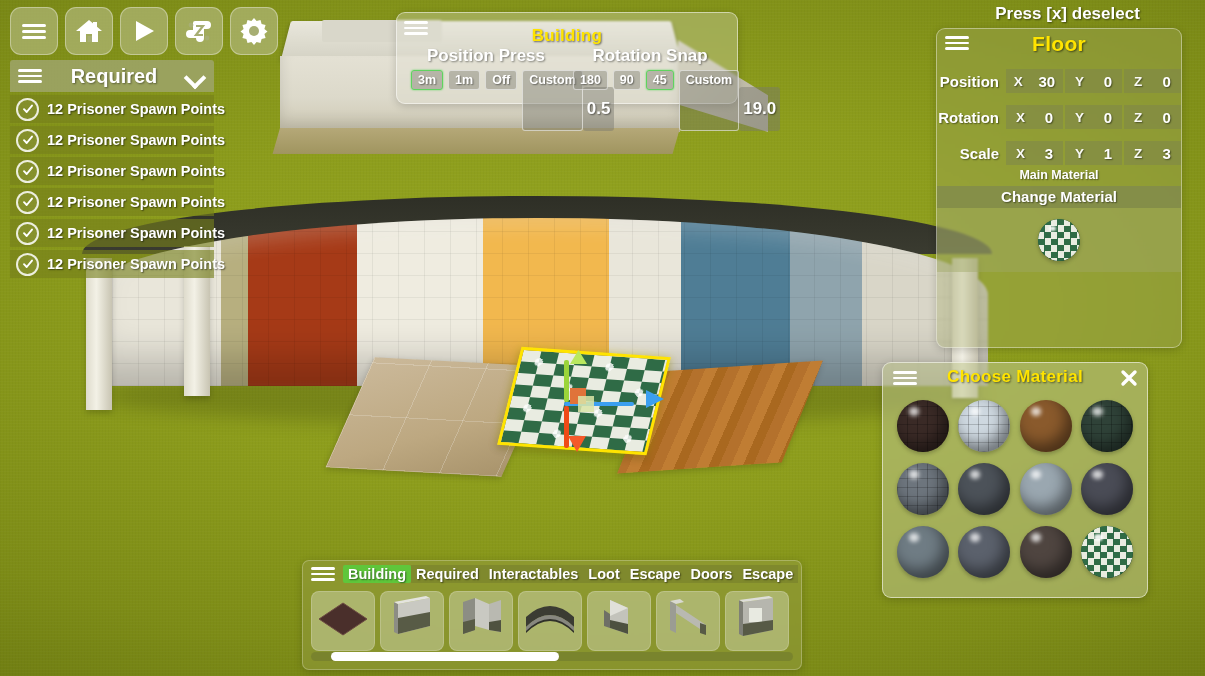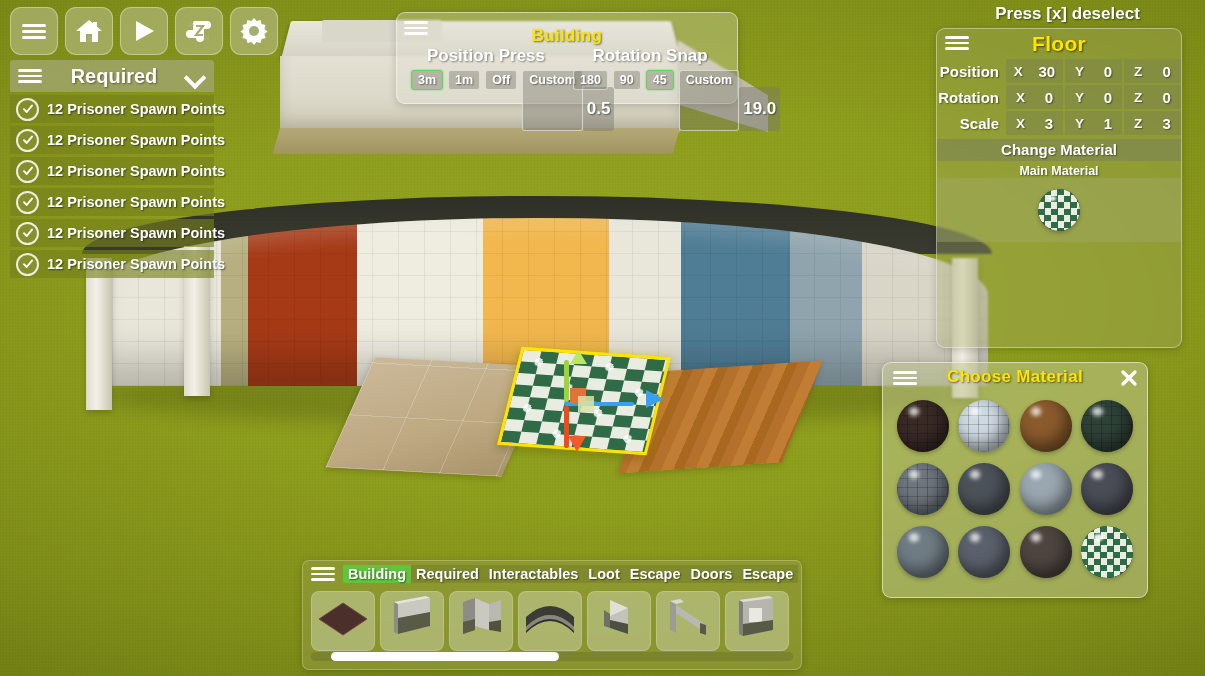--- a/index.html
+++ b/index.html
@@ -234,21 +234,21 @@
   #deselect-hint{
     position:absolute;left:930px;top:4px;width:275px;text-align:center;
     color:#fff;font-size:17px;font-weight:bold;
     text-shadow:1px 1px 2px rgba(0,0,0,.5);
   }
   #floor-panel{left:936px;top:28px;width:244px;height:318px;
     background:rgba(163,171,104,.34);}
   #floor-head{position:relative;height:28px;}
   #floor-head .fh-hamb{position:absolute;left:8px;top:7px;}
   #floor-title{position:absolute;left:0;right:0;top:3px;text-align:center;font-size:21px;}
-  .tr-row{display:flex;align-items:stretch;height:24px;margin-top:2px;}
+  .tr-row{display:flex;align-items:stretch;height:24px;margin-top:12px;}
   .tr-name{
     width:62px;flex:0 0 auto;color:#fff;font-size:15px;font-weight:bold;
     display:flex;align-items:center;justify-content:flex-end;padding-right:5px;
     text-shadow:1px 1px 1.5px rgba(0,0,0,.45);
   }
   .tr-cell{
     flex:1;display:flex;align-items:center;justify-content:space-around;
     background:rgba(125,133,77,.55);margin-left:2px;
     color:#fff;font-size:15px;font-weight:bold;cursor:text;
     text-shadow:1px 1px 1.5px rgba(0,0,0,.45);
@@ -561,22 +561,22 @@
         <div class="tr-cell">
           <span class="ax-l">Y</span>
           <span>1</span>
         </div>
         <div class="tr-cell">
           <span class="ax-l">Z</span>
           <span>3</span>
         </div>
       </div>
     </div>
+  <div id="main-mat-label">Main Material</div>
   <div id="change-mat-btn">Change Material</div>
-  <div id="main-mat-label">Main Material</div>
   <div id="main-mat-slot">
     <div class="sph checker" style="width:42px;height:42px;background:#2f6b46;"></div>
   </div>
 </div>
 
 <div class="panel" id="mat-panel">
   <div id="mat-head">
     <span class="hamb sm mh-hamb">
         <i></i>
         <i></i>

